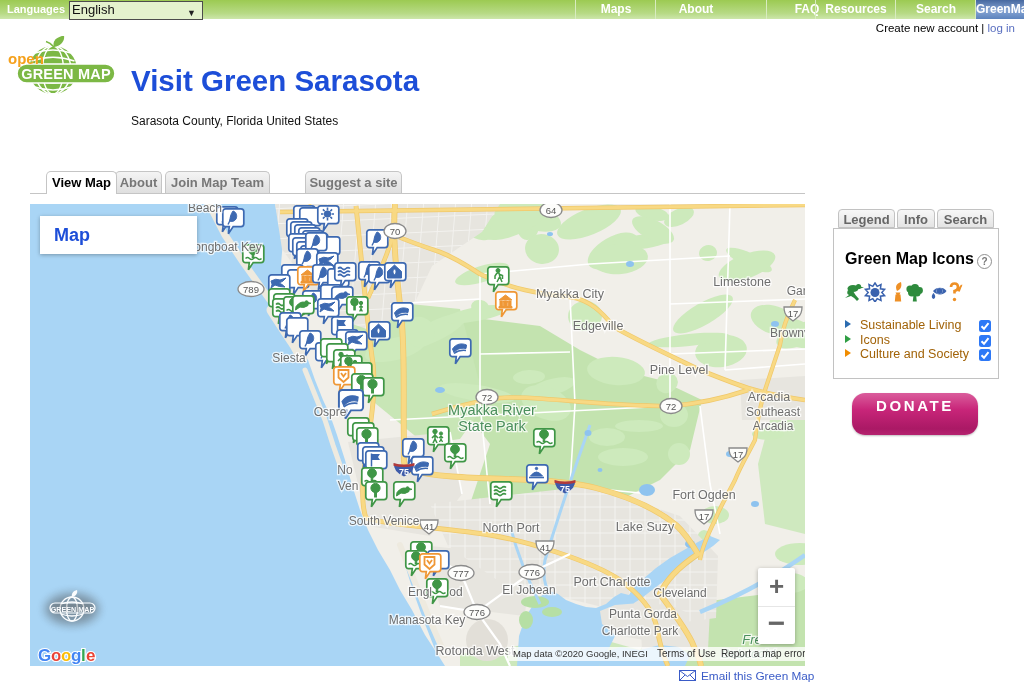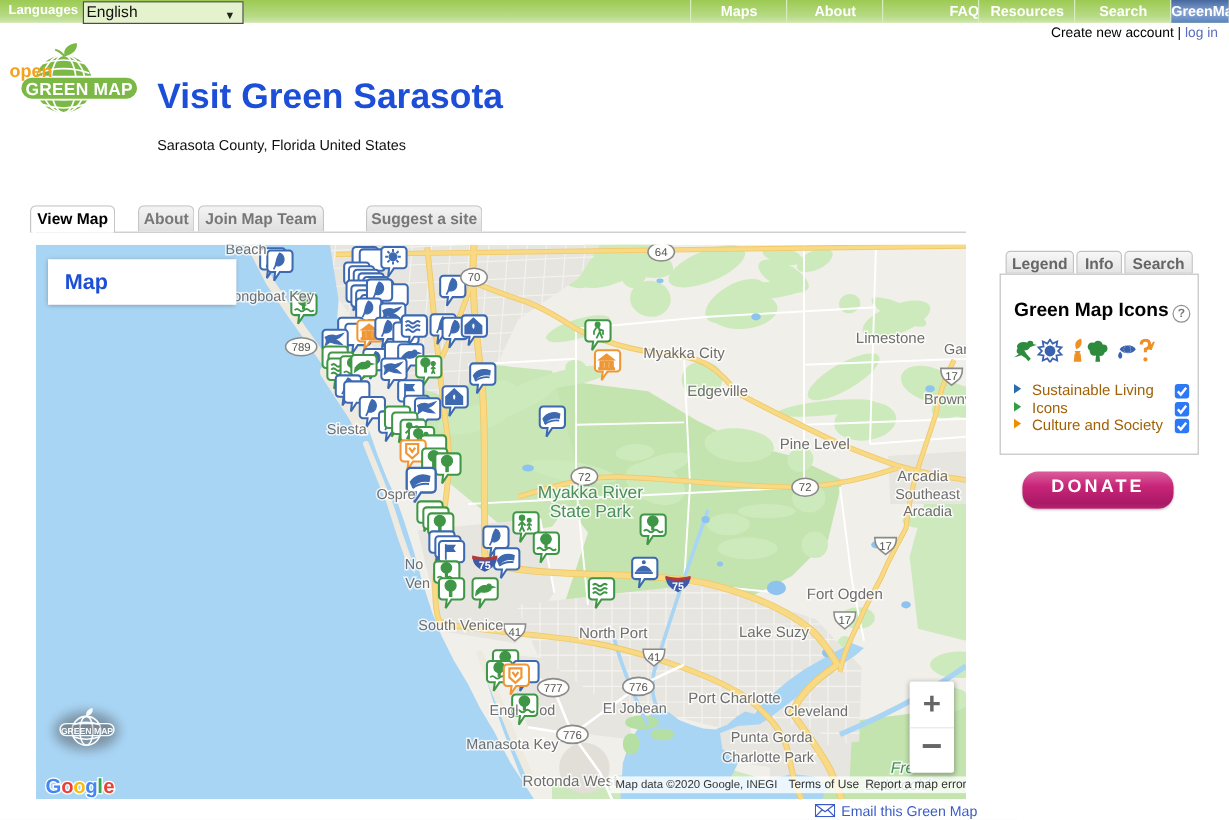--- a/index.html
+++ b/index.html
@@ -19,41 +19,41 @@
 #tabline{left:30px;top:193px;width:775px;height:1px;background:#c5c5c5;}
 
 .stab{top:209px;height:19px;line-height:19px;text-align:center;font-size:13px;font-weight:bold;color:#666;
  background:linear-gradient(#f7f7f7,#e4e4e4);border:1px solid #c2c2c2;border-radius:4px 4px 0 0;box-sizing:border-box;}
 #sidebox{left:833px;top:228px;width:166px;height:151px;background:#fff;border:1px solid #c2c2c2;box-sizing:border-box;}
 #gmih{left:845px;top:250px;font-size:16px;font-weight:bold;color:#000;}
 #qm{left:977px;top:254px;width:13px;height:13px;border:1.5px solid #909090;border-radius:50%;color:#777;font-size:10px;font-weight:bold;text-align:center;line-height:13px;}
 .cbrow{font-size:12.5px;color:#a16207;}
 .cb{left:979px;width:12px;height:12px;background:#2d78f6;border-radius:2.5px;}
 .cb svg{position:absolute;left:1px;top:1px;}
-#donate{left:852px;top:393px;width:126px;height:31px;border-radius:13px;
+#donate{left:852px;top:393px;width:126px;height:42px;border-radius:13px;
  background:linear-gradient(#da5d9c,#c82579 40%,#aa1965 85%,#b52370);
  color:#fff;font-size:15px;font-weight:bold;letter-spacing:2.6px;text-align:center;line-height:26px;box-shadow:0 1px 2px rgba(0,0,0,.25);}
 #email{left:679px;top:669px;font-size:11.8px;color:#3a5bc7;}
 #email svg{vertical-align:-1px;margin-right:5px;}
 
 #mapctl{left:40px;top:216px;width:157px;height:38px;background:#fff;box-shadow:0 1px 4px rgba(0,0,0,.3);font-size:18px;}
 #mapctl .m1{position:absolute;left:0;top:0;width:64px;height:38px;line-height:38px;text-align:center;font-weight:bold;color:#1d4ed8;}
 #mapctl .m2{position:absolute;left:64px;top:0;width:93px;height:38px;line-height:38px;text-align:center;color:#565656;border-left:1px solid #e6e6e6;}
 #zoomctl{left:758px;top:568px;width:37px;height:76px;background:#fff;box-shadow:0 1px 4px rgba(0,0,0,.3);border-radius:2px;}
 #zoomctl .zp{position:absolute;left:0;top:0;width:37px;height:38px;color:#666;font-size:26px;font-weight:bold;text-align:center;line-height:36px;}
 #zoomctl .zm{position:absolute;left:0;top:38px;width:37px;height:38px;color:#666;font-size:30px;font-weight:bold;text-align:center;line-height:32px;border-top:1px solid #e6e6e6;}
 </style></head>
 <body>
 <div id="page">
 <div id="topbar" class="abs"></div>
 <div class="abs" style="left:7px;top:3px;color:#fff;font-size:11px;font-weight:bold;">Languages</div>
 <div id="langsel" class="abs">English<span class="arr">▼</span></div>
 <div class="abs navitem" style="left:541px;width:80px;">Maps</div>
 <div class="abs navitem" style="left:621px;width:80px;">About</div>
-<div class="abs navitem" style="left:701px;width:80px;text-align:right;">FAQ</div>
+<div class="abs navitem" style="left:732px;width:80px;">FAQ</div>
 <div class="abs navitem" style="left:781px;width:80px;">Resources</div>
 <div class="abs navitem" style="left:861px;width:80px;">Search</div>
 <div class="abs navitem" id="gmorg" style="left:941px;width:79px;">GreenMap.org</div>
 <div id="acct" class="abs">Create new account | <a>log in</a></div>
 <svg class="abs" style="left:6px;top:36px;" width="120" height="66" viewBox="0 0 120 66">
 <g>
 <circle cx="47" cy="34" r="24" fill="#7cb845"></circle>
 <g stroke="#fff" stroke-width="1.4" fill="none">
 <ellipse cx="47" cy="34" rx="10.5" ry="24"></ellipse>
 <ellipse cx="47" cy="34" rx="18" ry="24"></ellipse>
@@ -65,21 +65,21 @@
 <path d="M48,11 C46,5.5 50,1 58,-0.5 C59,5 55,9.5 48,11 Z" fill="#7cb845"></path>
 <path d="M48,11 Q44,6.5 40,5.5" stroke="#7cb845" stroke-width="1.8" fill="none"></path>
 <rect x="11" y="28" width="98" height="19" rx="9.5" fill="#7cb845" stroke="#fff" stroke-width="1.6"></rect>
 <text x="60" y="43" font-size="14.5" font-weight="bold" fill="#fff" text-anchor="middle" font-family="Liberation Sans,sans-serif" letter-spacing="0.2">GREEN MAP</text>
 <text x="2" y="28" font-size="15px" font-weight="bold" fill="#f5a11c" font-family="Liberation Sans,sans-serif">open</text>
 </g>
     </svg>
 <div id="title" class="abs">Visit Green Sarasota</div>
 <div id="subtitle" class="abs">Sarasota County, Florida United States</div>
 <div id="tabline" class="abs"></div>
-<div class="abs tab active" style="left:25px;width:71px;">View Map</div>
+<div class="abs tab active" style="left:46px;width:71px;">View Map</div>
 <div class="abs tab" style="left:115px;width:47px;">About</div>
 <div class="abs tab" style="left:165px;width:105px;">Join Map Team</div>
 <div class="abs tab" style="left:273px;width:97px;margin-left:32px;">Suggest a site</div>
 <div class="abs stab" style="left:838px;width:57px;">Legend</div>
 <div class="abs stab" style="left:897px;width:38px;">Info</div>
 <div class="abs stab" style="left:937px;width:57px;">Search</div>
 <div id="sidebox" class="abs"></div>
 <div id="gmih" class="abs">Green Map Icons</div>
 <div id="qm" class="abs">?</div>
 <svg class="abs" style="left:845px;top:282px" width="118" height="20" viewBox="0 0 118 20">

